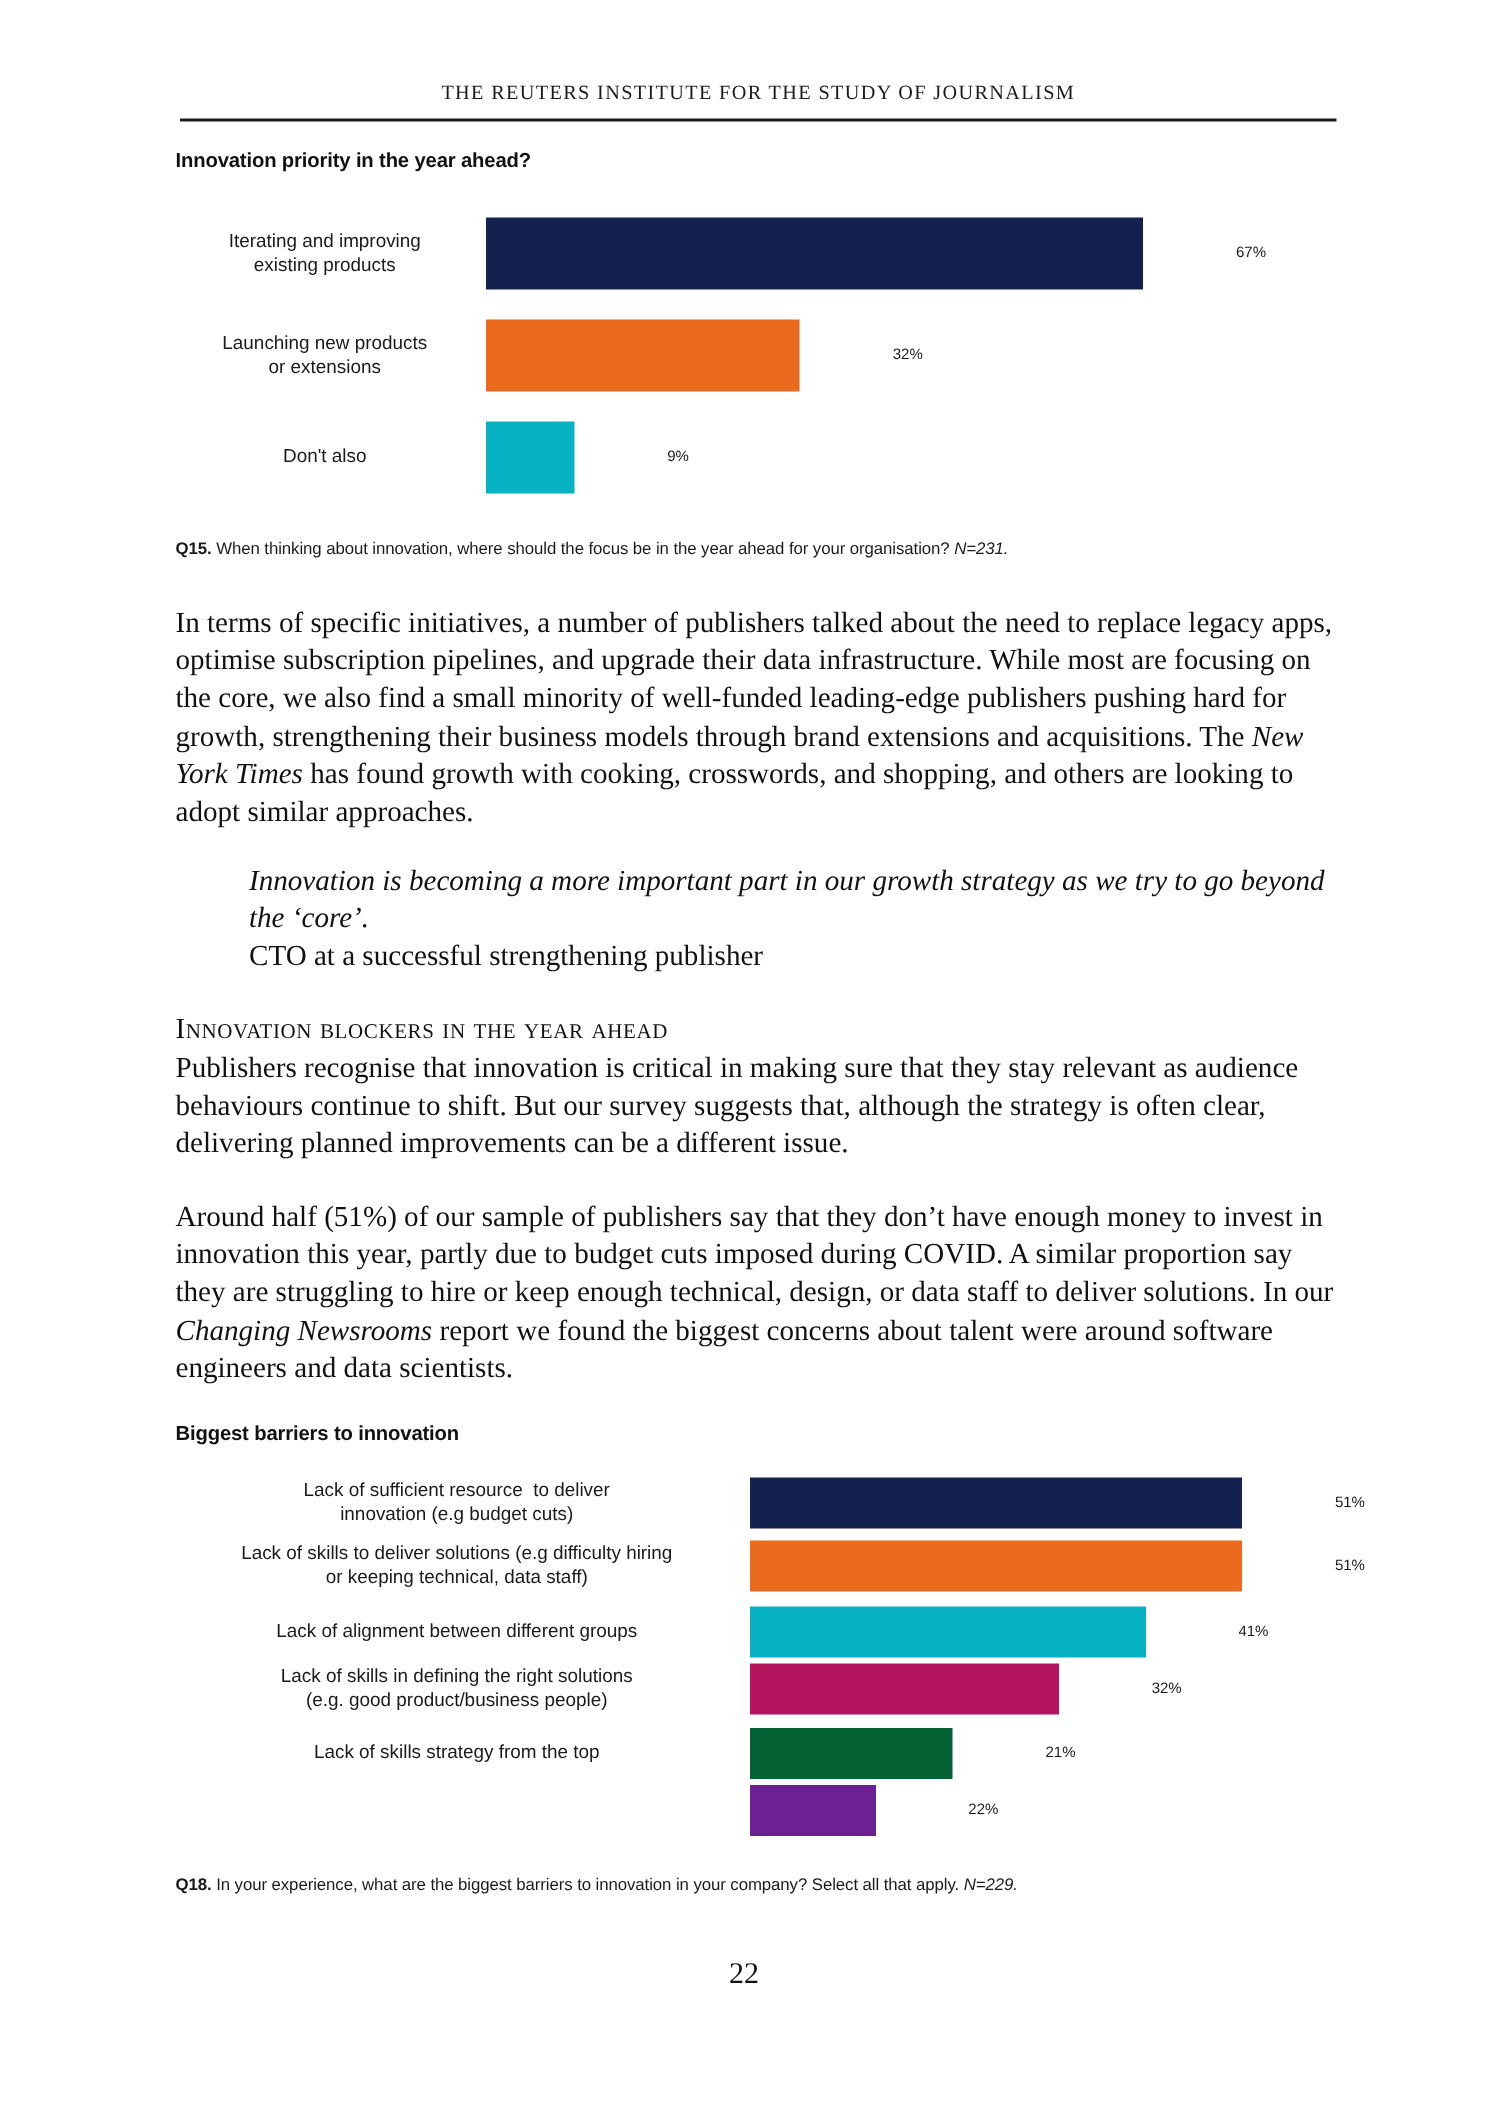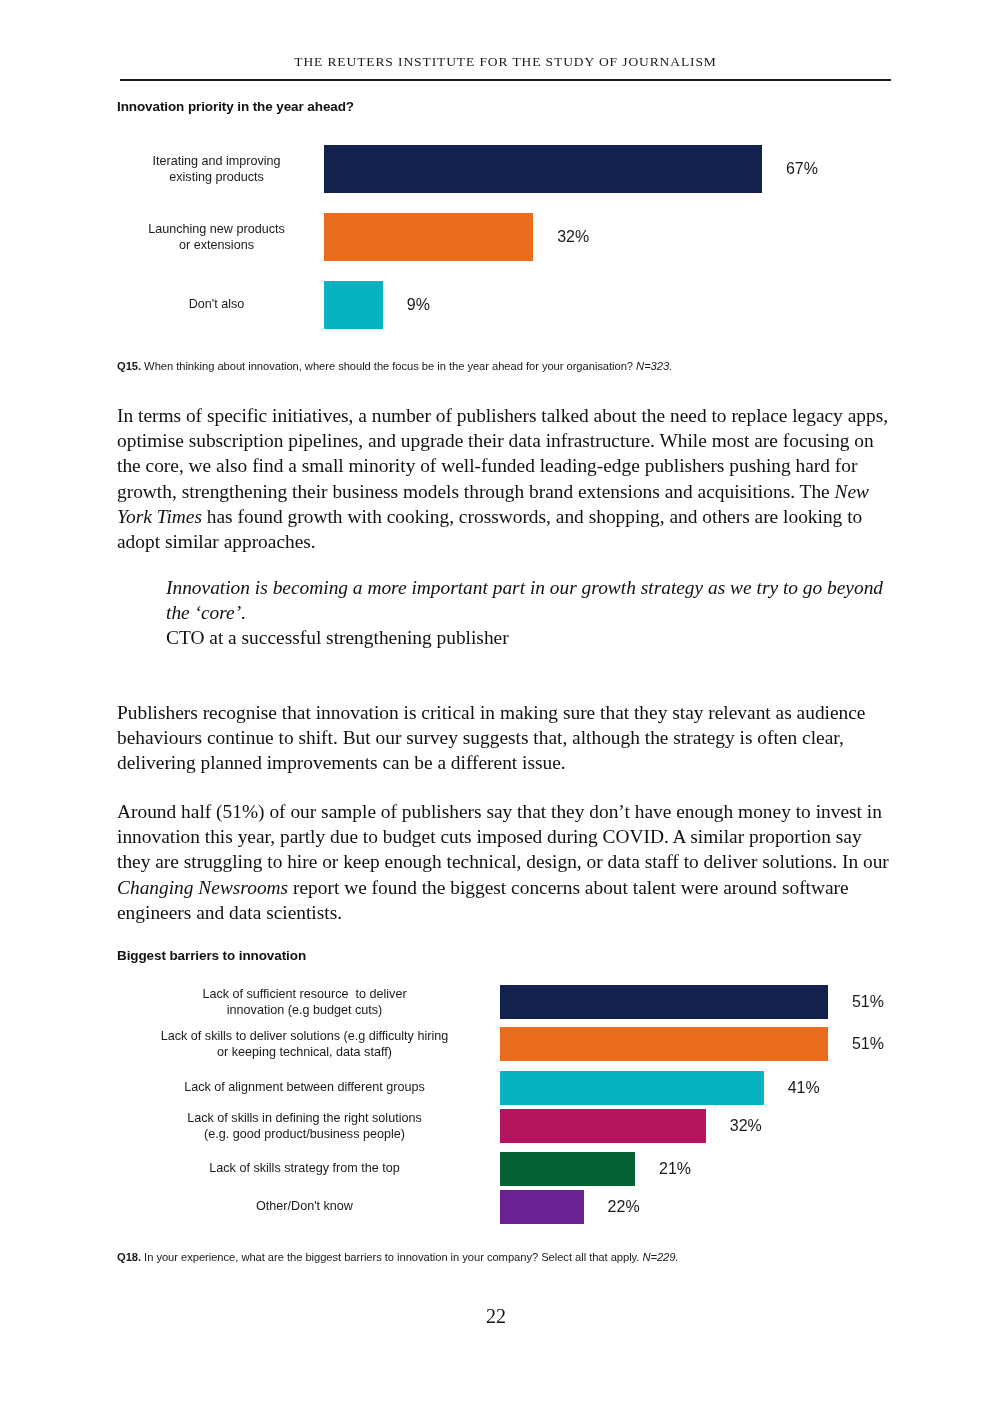--- a/index.html
+++ b/index.html
@@ -53,24 +53,25 @@
     transform:translateY(-50%);
     white-space:pre-wrap;
   }
   .bar-track { position:absolute; top:0; height:100%; }
   .bar-fill { height:100%; }
   .bar-value {
     position:absolute;
     top:50%;
     transform:translateY(-50%);
     font-family:"Liberation Sans", sans-serif;
-    font-size:16px;
+    font-size:10px;
     color:#1a1a1a;
     white-space:nowrap;
     padding-left:24px;
+    margin-left:38px;
   }
 
   
   .source {
     position:absolute;
     font-family:"Liberation Sans", sans-serif;
     font-size:11.2px;
     color:#1a1a1a;
     letter-spacing:-0.05px;
   }
@@ -151,32 +152,33 @@
       <div class="bar-row" style="position: absolute; left: 0px; top: 136px; height: 48px; width: 100%;">
         <div class="bar-label" style="left: 0px; width: 199px;">Don't also</div>
         <div class="bar-track" style="left: 207px; width: 653.7px;">
           <div class="bar-fill" style="width: 58.833px; background: rgb(7, 178, 195);"></div>
         </div>
         <div class="bar-value" style="left: 265.833px;">9%</div>
       </div>
     </div>
 
   <div class="source" style="left:117px; top:360px; width:775px;">
-    <b>Q15.</b><span> When thinking about innovation, where should the focus be in the year ahead for your organisation? </span><i>N=323.</i>
+    <b>Q15.</b><span> When thinking about innovation, where should the focus be in the year ahead for your organisation? </span><i>N=231.</i>
   </div>
 
   <div class="body-text" style="top:403px;">
     <span>In terms of specific initiatives, a number of publishers talked about the need to replace legacy apps, optimise subscription pipelines, and upgrade their data infrastructure. While most are focusing on the core, we also find a small minority of well-funded leading-edge publishers pushing hard for growth, strengthening their business models through brand extensions and acquisitions. The </span><i>New York Times</i><span> has found growth with cooking, crosswords, and shopping, and others are looking to adopt similar approaches.</span>
   </div>
 
   <div class="pullquote" style="top:575px;">
     <span class="q">Innovation is becoming a more important part in our growth strategy as we try to go beyond the ‘core’.</span>
     <span class="attr">CTO at a successful strengthening publisher</span>
   </div>
 
+  <div class="section-head" style="top:676px;">Innovation blockers in the year ahead</div>
 
   <div class="body-text" style="top:700px;">Publishers recognise that innovation is critical in making sure that they stay relevant as audience behaviours continue to shift. But our survey suggests that, although the strategy is often clear, delivering planned improvements can be a different issue.</div>
 
   <div class="body-text" style="top:799px;">
     <span>Around half (51%) of our sample of publishers say that they don’t have enough money to invest in innovation this year, partly due to budget cuts imposed during COVID. A similar proportion say they are struggling to hire or keep enough technical, design, or data staff to deliver solutions. In our </span><i>Changing Newsrooms</i><span> report we found the biggest concerns about talent were around software engineers and data scientists.</span>
   </div>
 
   <div class="chart-title" style="left:117px; top:948px;">Biggest barriers to innovation</div>
 
   <div class="chart" id="chart2" style="left:117px; top:985px; width:775px; height:250px;">
@@ -212,21 +214,20 @@
         <div class="bar-value" style="left: 588.76px;">32%</div>
       </div>
       <div class="bar-row" style="position: absolute; left: 0px; top: 167px; height: 34px; width: 100%;">
         <div class="bar-label" style="left: 0px; width: 375px;">Lack of skills strategy from the top</div>
         <div class="bar-track" style="left: 383px; width: 643px;">
           <div class="bar-fill" style="width: 135.03px; background: rgb(5, 98, 52);"></div>
         </div>
         <div class="bar-value" style="left: 518.03px;">21%</div>
       </div>
       <div class="bar-row" style="position: absolute; left: 0px; top: 205px; height: 34px; width: 100%;">
-        <div class="bar-label" style="left: 0px; width: 375px;">Other/Don't know</div>
         <div class="bar-track" style="left: 383px; width: 643px;">
           <div class="bar-fill" style="width: 83.59px; background: rgb(107, 33, 145);"></div>
         </div>
         <div class="bar-value" style="left: 466.59px;">22%</div>
       </div>
     </div>
 
   <div class="source" style="left:117px; top:1251px; width:775px;">
     <b>Q18.</b><span> In your experience, what are the biggest barriers to innovation in your company? Select all that apply. </span><i>N=229.</i>
   </div>

